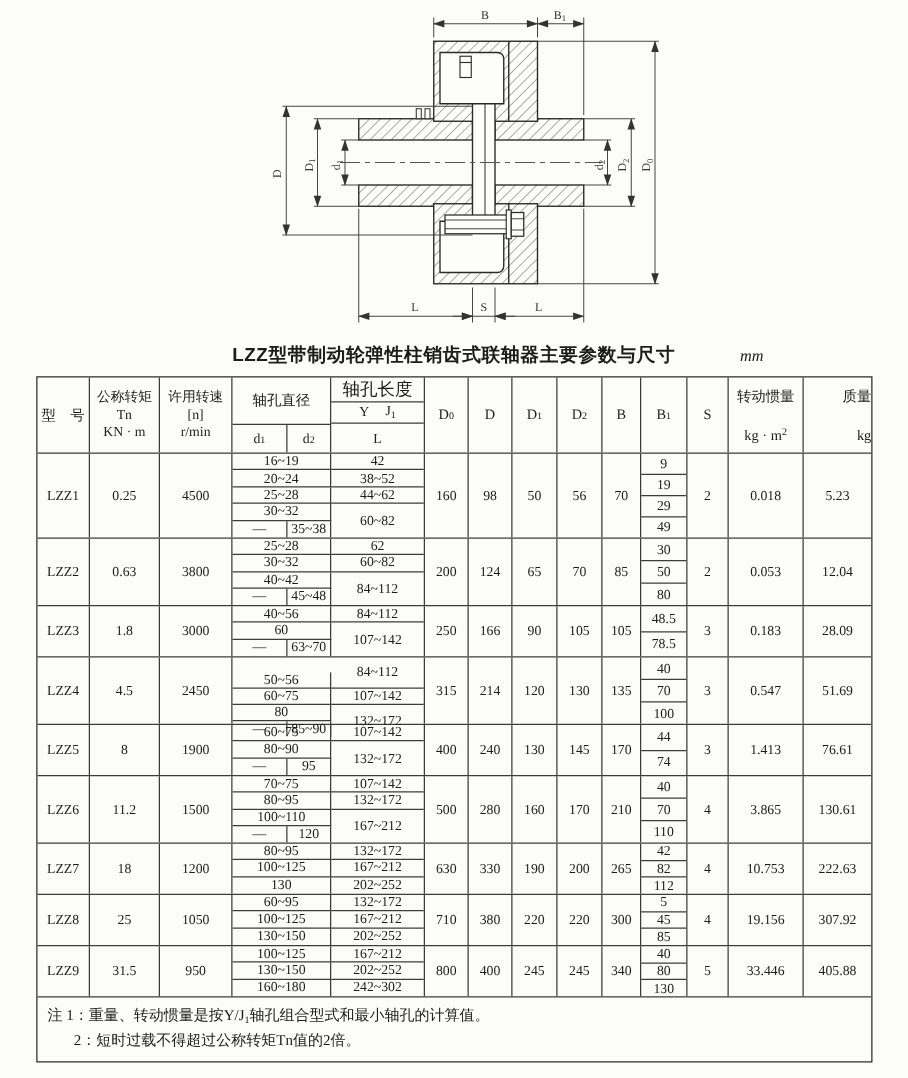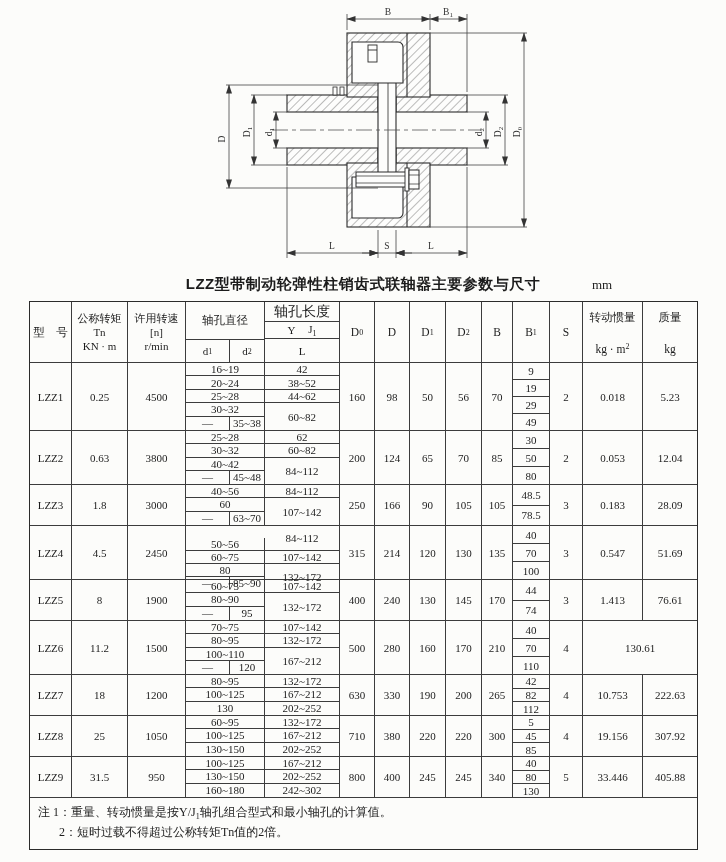--- a/index.html
+++ b/index.html
@@ -12,38 +12,38 @@
     font-family:"Liberation Serif","DejaVu Serif",serif;
   }
   svg.drawing{ position:absolute; top:0; left:0; }
 
   .title-row{ position:absolute; top:275px; left:0; width:726px; height:22px; }
   .title{
     position:absolute; left:0; width:726px; text-align:center;
     font-family:"Liberation Sans","DejaVu Sans",sans-serif;
     font-weight:bold; font-size:15px; letter-spacing:.5px;
   }
-  .unit{ position:absolute; left:592px; top:2px; font-size:13px; }
+  .unit{ position:absolute; left:592px; top:2px; font-size:13px;font-style:italic; }
 
   #tbl{
     position:absolute; top:301px; left:29px; width:669px;
     border:1.5px solid #2b2b2b; background:#fcfcfa;
     font-size:11px;
   }
   .thead{ display:flex; height:61px; border-bottom:1px solid var(--ln); }
   .hc{ display:flex; align-items:center; justify-content:center;
        border-right:1px solid var(--ln); text-align:center; font-size:11.5px; }
   .hc.stack{ flex-direction:column; line-height:14px; font-size:11px; }
   .hc.unit-cell{ flex-direction:column; justify-content:space-between; padding:8px 0 7px; }
 
   .w-model{ width:42px; } .w-torque{ width:56px; } .w-speed{ width:58px; }
   .w-dl{ width:154px; }
   .w-D0{ width:35px; } .w-D{ width:35px; } .w-D1{ width:36px; } .w-D2{ width:36px; }
   .w-B{ width:31px; } .w-B1{ width:37px; } .w-S{ width:33px; }
-  .w-inertia{ width:60px; } .w-mass{ flex:1; border-right:none !important; }
+  .w-inertia{ width:60px; } .w-mass{ flex:1; border-right:none !important;align-items:flex-end; }
 
   .hdl{ display:flex; }
   .hdl-d{ width:79px; border-right:1px solid var(--ln); display:flex; flex-direction:column; }
   .hdl-d-top{ flex:1; display:flex; align-items:center; justify-content:center;
               border-bottom:1px solid var(--ln); font-size:11.5px; }
   .hdl-d-bot{ height:22px; display:flex; }
   .hdl-d1{ width:44px; border-right:1px solid var(--ln); display:flex; align-items:center; justify-content:center; }
   .hdl-d2{ flex:1; display:flex; align-items:center; justify-content:center; }
   .hdl-l{ width:75px; display:flex; flex-direction:column; border-right:1px solid var(--ln); }
   .hdl-l1{ height:20px; border-bottom:1px solid var(--ln); display:flex; align-items:center; justify-content:center; font-size:14px; }
@@ -433,20 +433,21 @@
       <div class="dc w-D">280</div>
       <div class="dc w-D1">160</div>
       <div class="dc w-D2">170</div>
       <div class="dc w-B">210</div>
       <div class="b1col w-B1">
         <div class="b1cell">40</div>
         <div class="b1cell">70</div>
         <div class="b1cell">110</div>
       </div>
       <div class="dc w-S">4</div>
+      <div class="dc w-inertia">3.865</div>
       <div class="dc w-mass">130.61</div>
     </div>
     <div class="trow" style="height: 41px;">
       <div class="dc w-model">LZZ7</div>
       <div class="dc w-torque">18</div>
       <div class="dc w-speed">1200</div>
       <div class="dlgrid w-dl" style="grid-template-rows: repeat(3, 1fr);">
         <div class="dcell" style="grid-area: 1 / 1;">80~95</div>
         <div class="lcell" style="grid-area: 1 / 2 / span 1;">132~172</div>
         <div class="dcell" style="grid-area: 2 / 1;">100~125</div>

